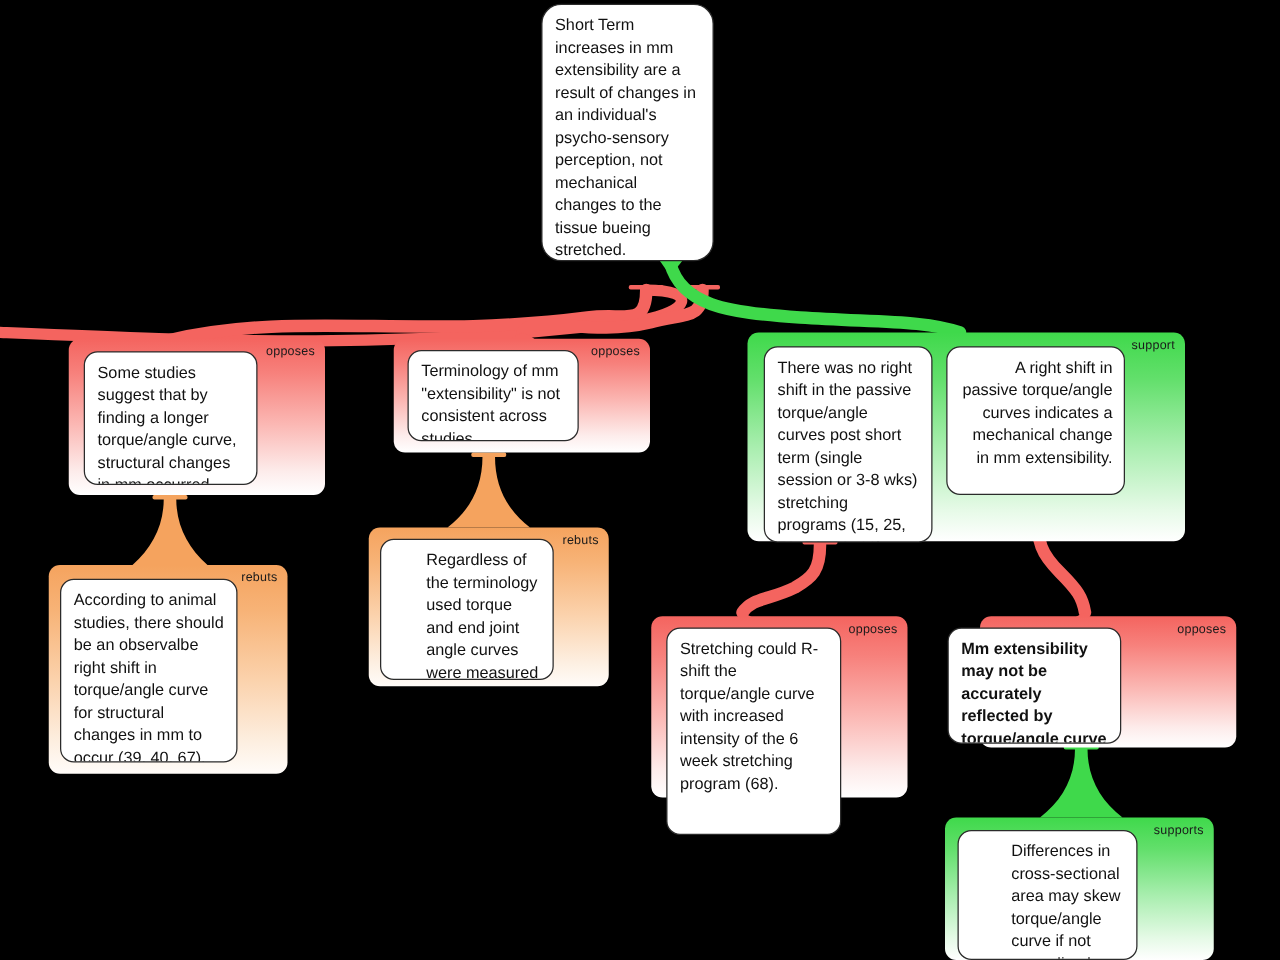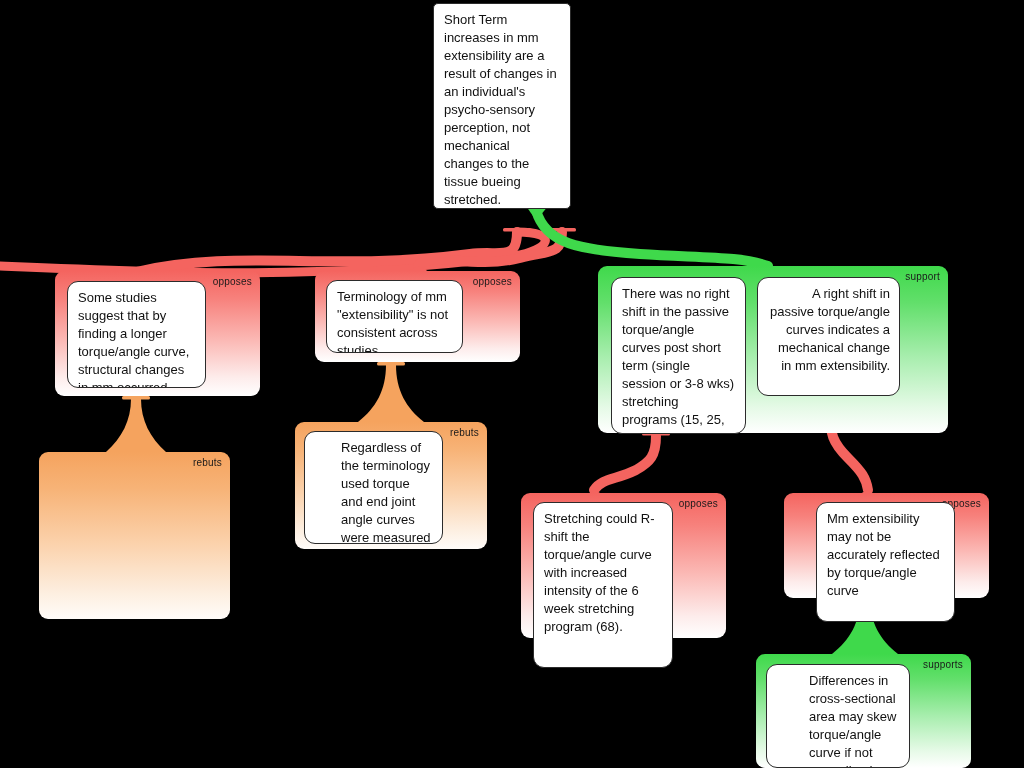--- a/index.html
+++ b/index.html
@@ -54,21 +54,21 @@
     border: 1.5px solid #2b2b2b;
     border-radius: 11px;
     padding: 7px 9px 7px 10px;
     font-size: 13px;
     line-height: 18px;
     color: #111111;
     font-family: "Liberation Sans", sans-serif;
     overflow: hidden;
   }
   .card.root {
-    border-radius: 5px;
+    border-radius: 16px;
   }
 </style>
 </head>
 <body>
 
 <div id="canvas">
 
   <svg id="edges" viewBox="0 0 1024 768" width="1024" height="768">
 
     <path d="M 1027 232 C 1070 232 1060 250 1024 256 C 700 300 400 240 150 268" transform="translate(-510,0)" fill="none" stroke="#f4645f" stroke-width="9" stroke-linecap="butt"></path>
@@ -109,20 +109,23 @@
   <div class="group opposes" style="left:55px; top:271px; width:205px; height:125px;">
     <span class="group-label">opposes</span>
   </div>
   <div class="card" style="left:67px; top:281px; width:139px; height:107px;">
     <span>Some studies suggest that by finding a longer torque/angle curve, structural changes in mm occurred.</span>
   </div>
 
   <div class="group rebuts" style="left:39px; top:452px; width:191px; height:167px;">
     <span class="group-label">rebuts</span>
   </div>
+  <div class="card" style="left:48px; top:463px; width:142px; height:147px;">
+    <span>According to animal studies, there should be an observalbe right shift in torque/angle curve for structural changes in mm to occur (39, 40, 67).</span>
+  </div>
 
   <div class="group opposes" style="left:315px; top:271px; width:205px; height:91px;">
     <span class="group-label">opposes</span>
   </div>
   <div class="card" style="left:326px; top:280px; width:137px; height:73px;">
     <span>Terminology of mm "extensibility" is not consistent across studies</span>
   </div>
 
   <div class="group rebuts" style="left:295px; top:422px; width:192px; height:127px;">
     <span class="group-label">rebuts</span>
@@ -144,21 +147,21 @@
   <div class="group opposes" style="left:521px; top:493px; width:205px; height:145px;">
     <span class="group-label">opposes</span>
   </div>
   <div class="card" style="left:533px; top:502px; width:140px; height:166px;">
     <span>Stretching could R-shift the torque/angle curve with increased intensity of the 6 week stretching program (68).</span>
   </div>
 
   <div class="group opposes" style="left:784px; top:493px; width:205px; height:105px;">
     <span class="group-label">opposes</span>
   </div>
-  <div class="card" style="left:816px; top:502px; width:139px; height:120px;">
+  <div class="card" style="left:758px; top:502px; width:139px; height:93px;font-weight:bold;">
     <span>Mm extensibility may not be accurately reflected by torque/angle curve</span>
   </div>
 
   <div class="group supports" style="left:756px; top:654px; width:215px; height:114px;">
     <span class="group-label">supports</span>
   </div>
   <div class="card" style="left:766px; top:664px; width:144px; height:104px;padding-left:42px;">
     <span>Differences in cross-sectional area may skew torque/angle curve if not normalized.</span>
   </div>
 

